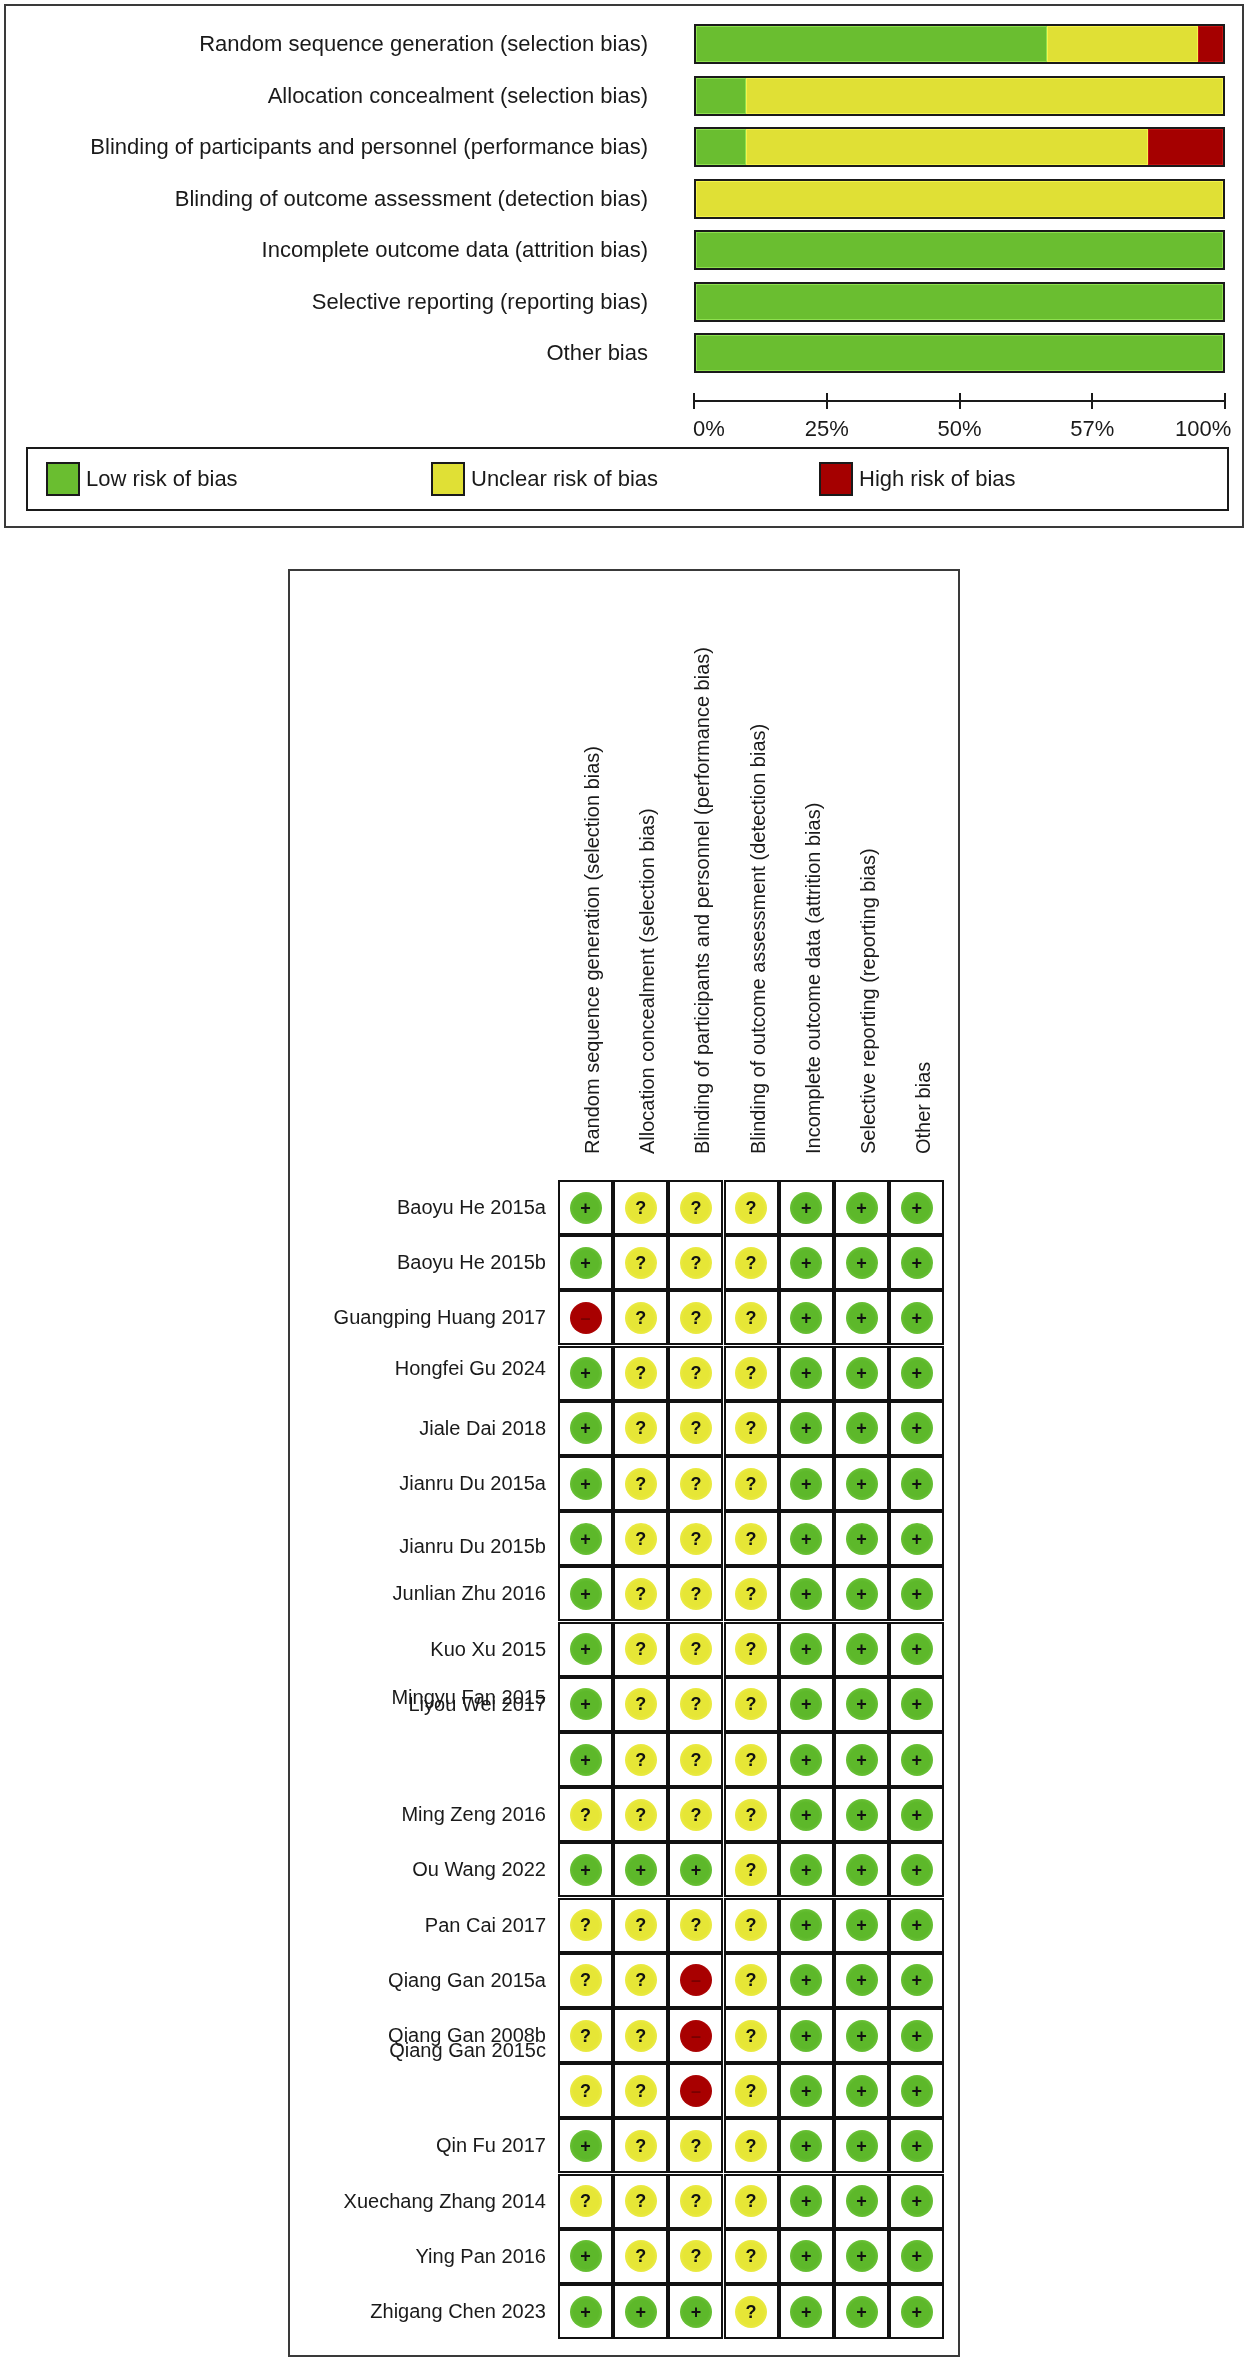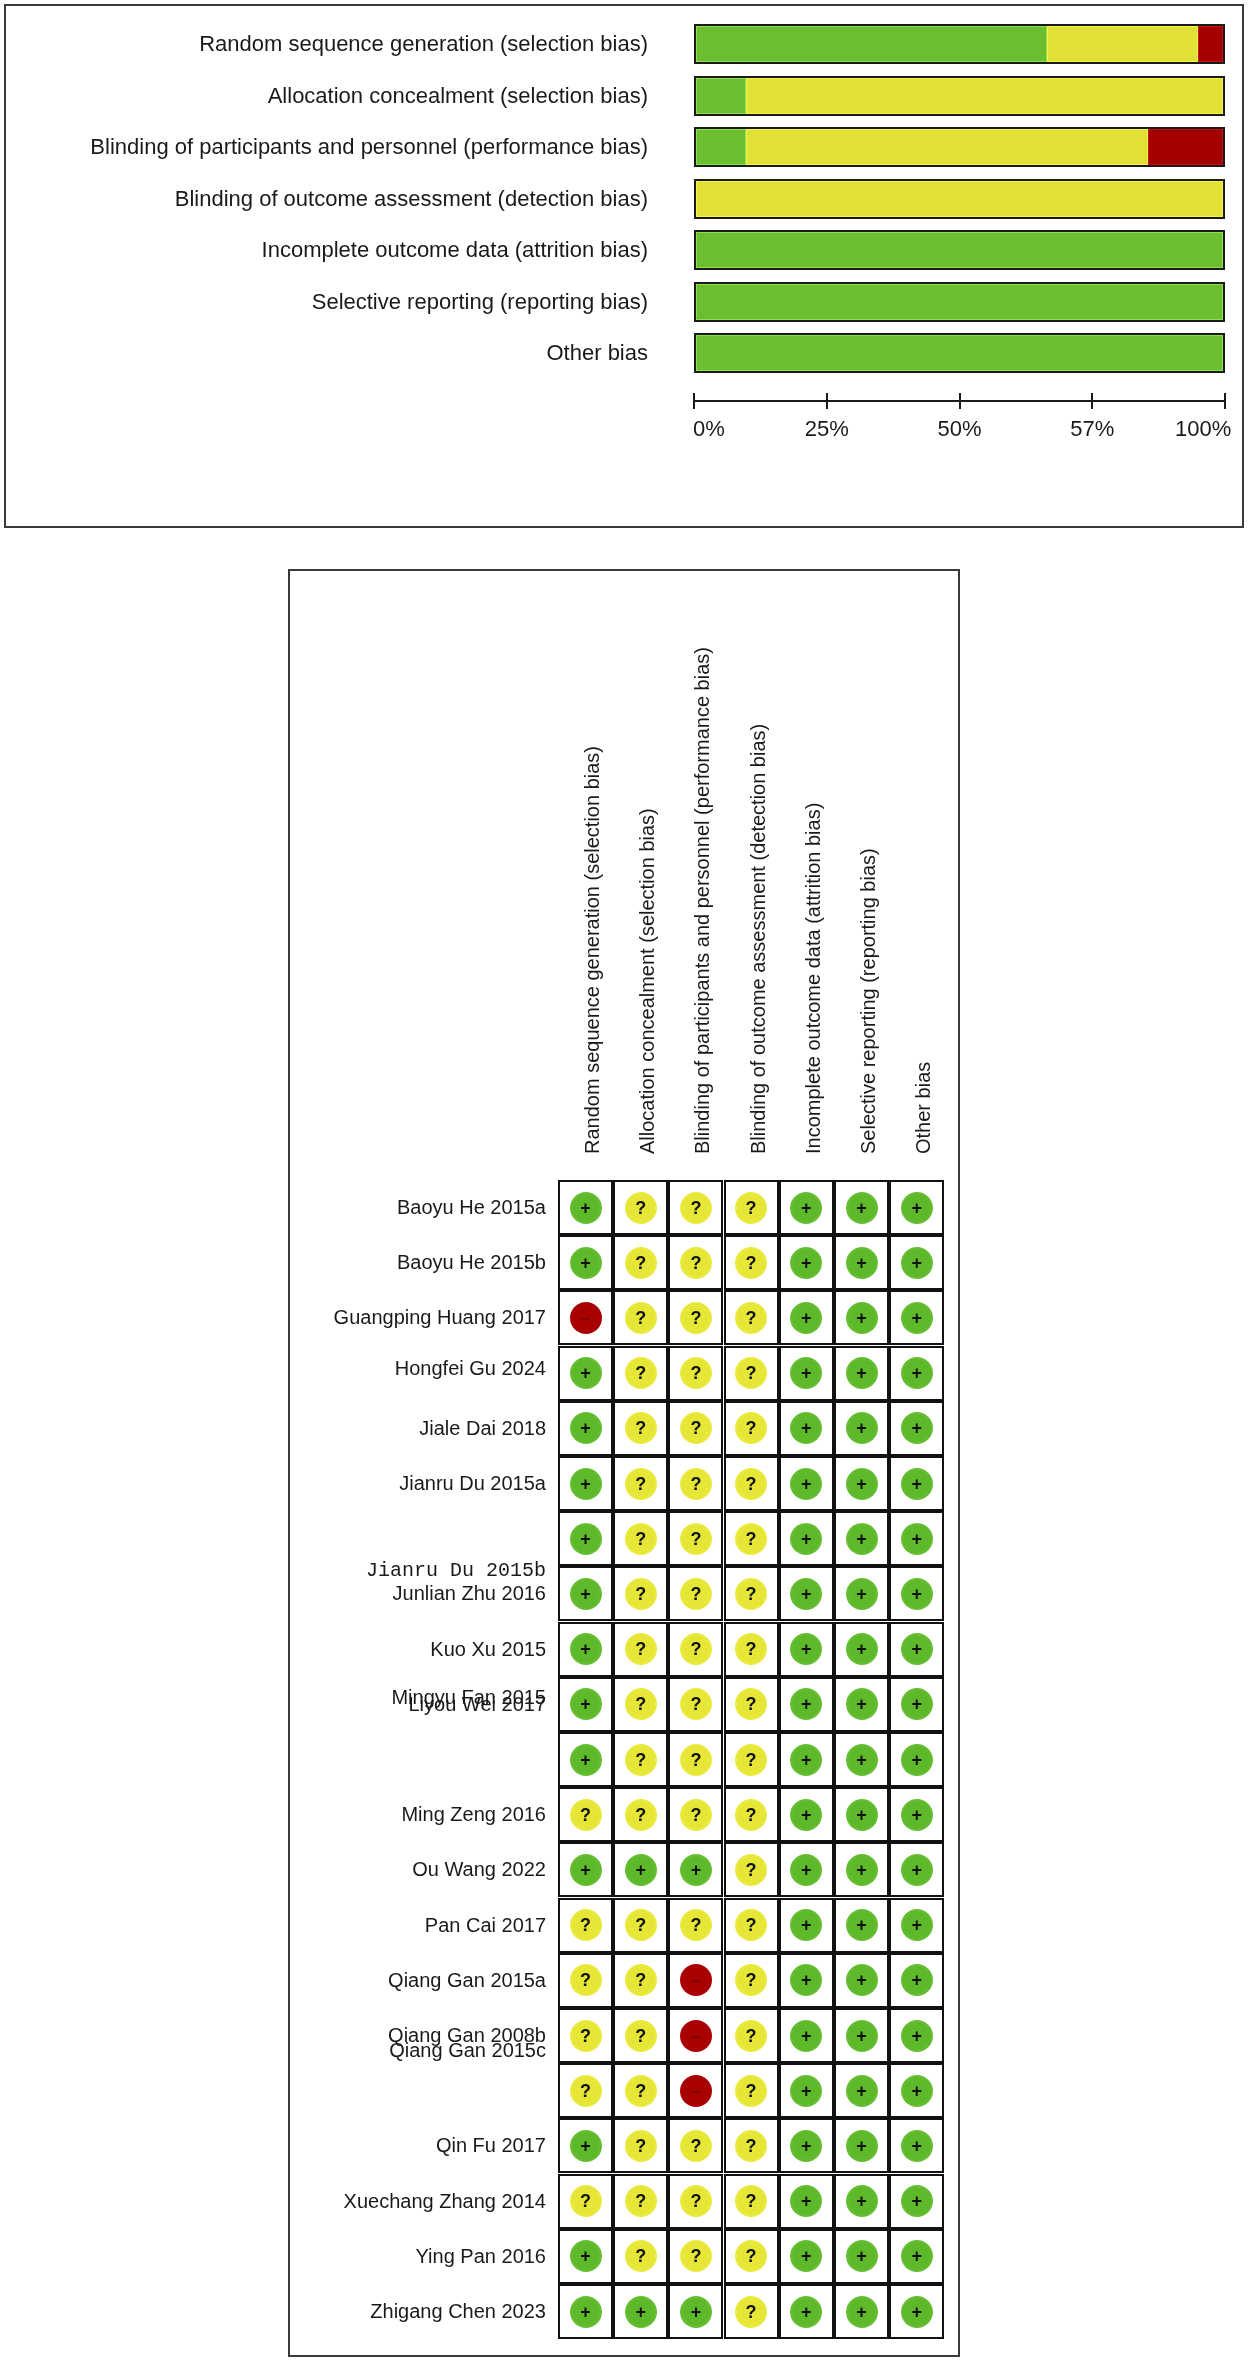--- a/index.html
+++ b/index.html
@@ -86,20 +86,34 @@
       <div class="tick-label" style="left: 687px;">0%</div>
       <div class="tick" style="left: 819.75px;"></div>
       <div class="tick-label" style="left: 820.75px; transform: translateX(-50%);">25%</div>
       <div class="tick" style="left: 952.5px;"></div>
       <div class="tick-label" style="left: 953.5px; transform: translateX(-50%);">50%</div>
       <div class="tick" style="left: 1085.25px;"></div>
       <div class="tick-label" style="left: 1086.25px; transform: translateX(-50%);">57%</div>
       <div class="tick" style="left: 1218px;"></div>
       <div class="tick-label" style="left: 1169px;">100%</div>
     </div>
+  <div class="legend">
+    <div class="legend-item" style="left:18px;">
+      <div class="swatch" style="background:#6abe30;"></div>
+      <span class="legend-text">Low risk of bias</span>
+    </div>
+    <div class="legend-item" style="left:403px;">
+      <div class="swatch" style="background:#e0e035;"></div>
+      <span class="legend-text">Unclear risk of bias</span>
+    </div>
+    <div class="legend-item" style="left:791px;">
+      <div class="swatch" style="background:#a50000;"></div>
+      <span class="legend-text">High risk of bias</span>
+    </div>
+  </div>
 </div>
 
 <div class="panel" id="table-panel">
   <div id="headers">
       <div class="col-header" style="left: 268px; top: 0px;">
         <span style="bottom: 12px; left: 34px;">Random sequence generation (selection bias)</span>
       </div>
       <div class="col-header" style="left: 323.2px; top: 0px;">
         <span style="bottom: 12px; left: 34px;">Allocation concealment (selection bias)</span>
       </div>
@@ -245,21 +259,21 @@
       </div>
       <div class="cell" style="left: 488.8px; top: 885px; margin-left: 0px;">
         <div class="dot low">+</div>
       </div>
       <div class="cell" style="left: 544px; top: 885px; margin-left: 0px;">
         <div class="dot low">+</div>
       </div>
       <div class="cell" style="left: 599.2px; top: 885px; margin-left: 0px;">
         <div class="dot low">+</div>
       </div>
-      <div class="study-label" style="top: 972px; font-family: Liberation Mono, monospace;">Jianru Du 2015b</div>
+      <div class="study-label" style="top: 948px;">Jianru Du 2015b</div>
       <div class="cell" style="left: 268px; top: 940.2px; margin-left: 0px;">
         <div class="dot low">+</div>
       </div>
       <div class="cell" style="left: 323.2px; top: 940.2px; margin-left: 0px;">
         <div class="dot unclear">?</div>
       </div>
       <div class="cell" style="left: 378.4px; top: 940.2px; margin-left: 0px;">
         <div class="dot unclear">?</div>
       </div>
       <div class="cell" style="left: 433.6px; top: 940.2px; margin-left: 0px;">

